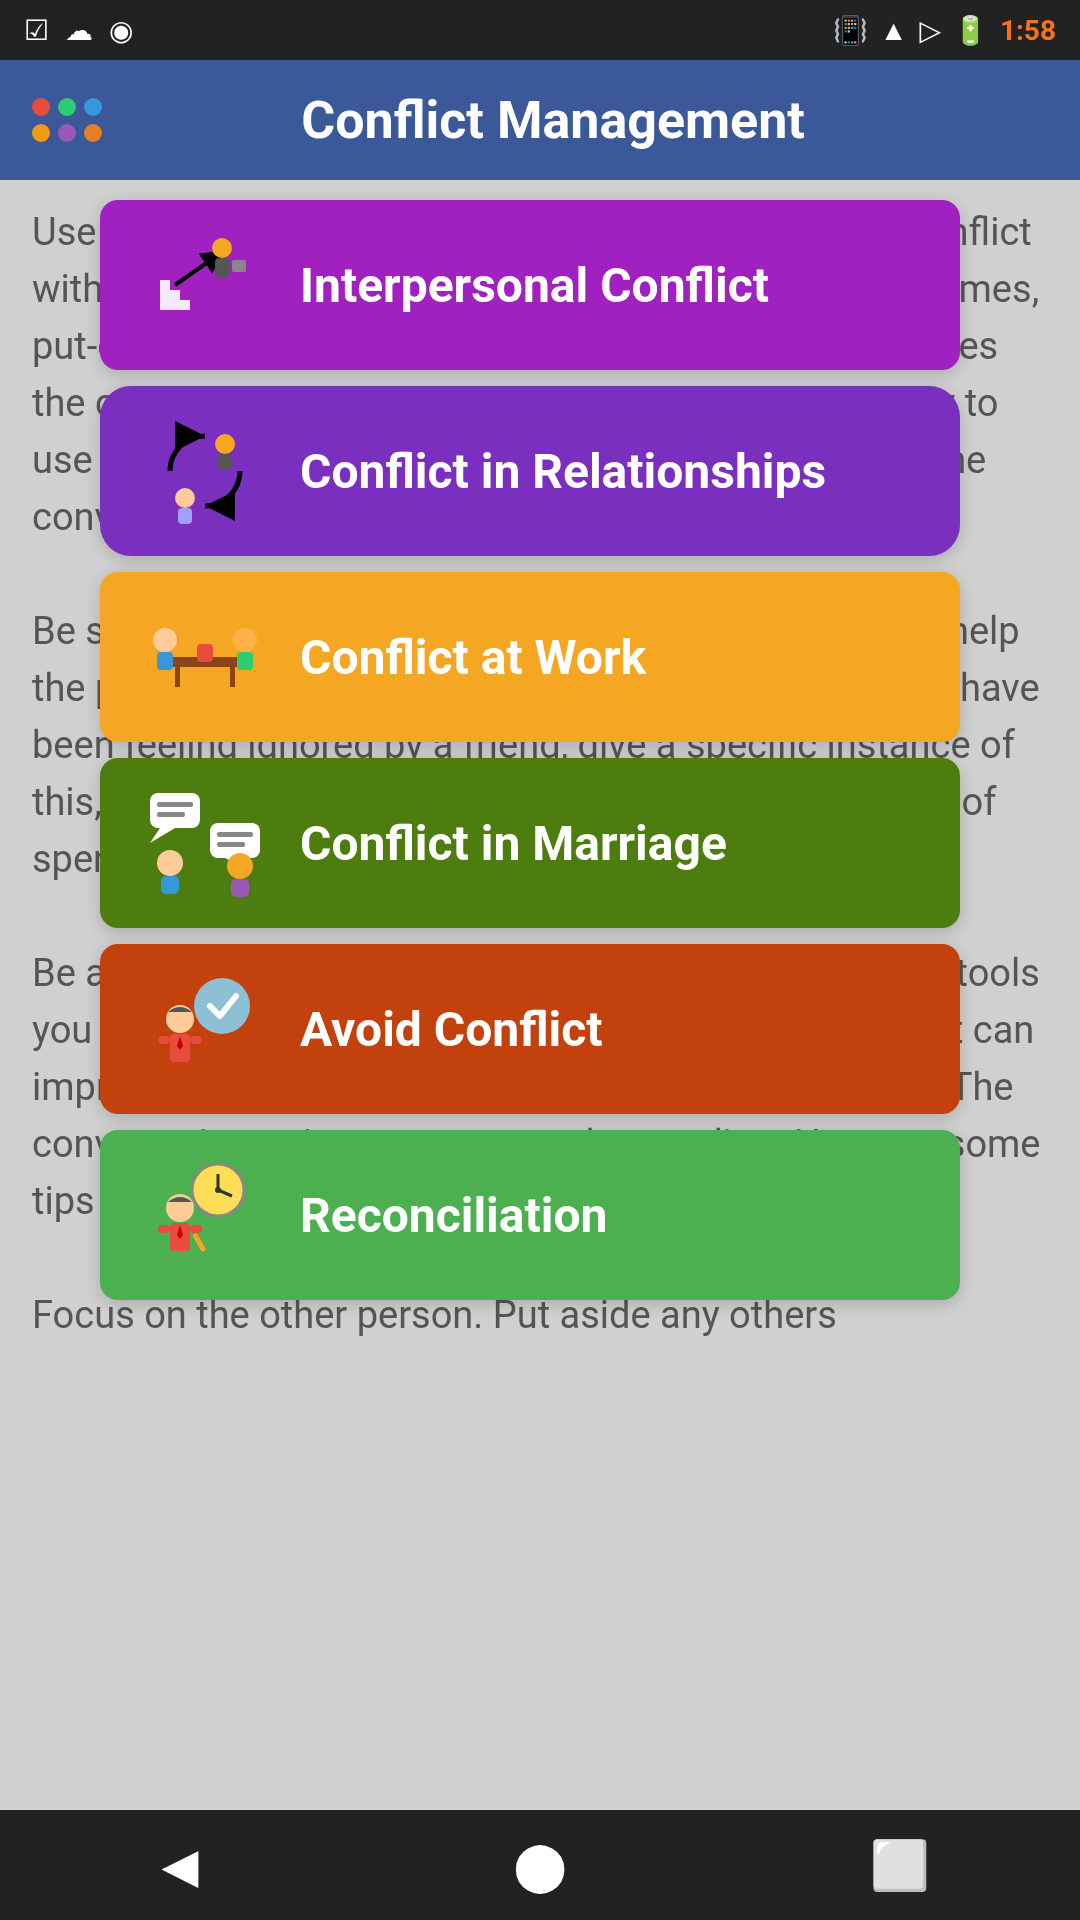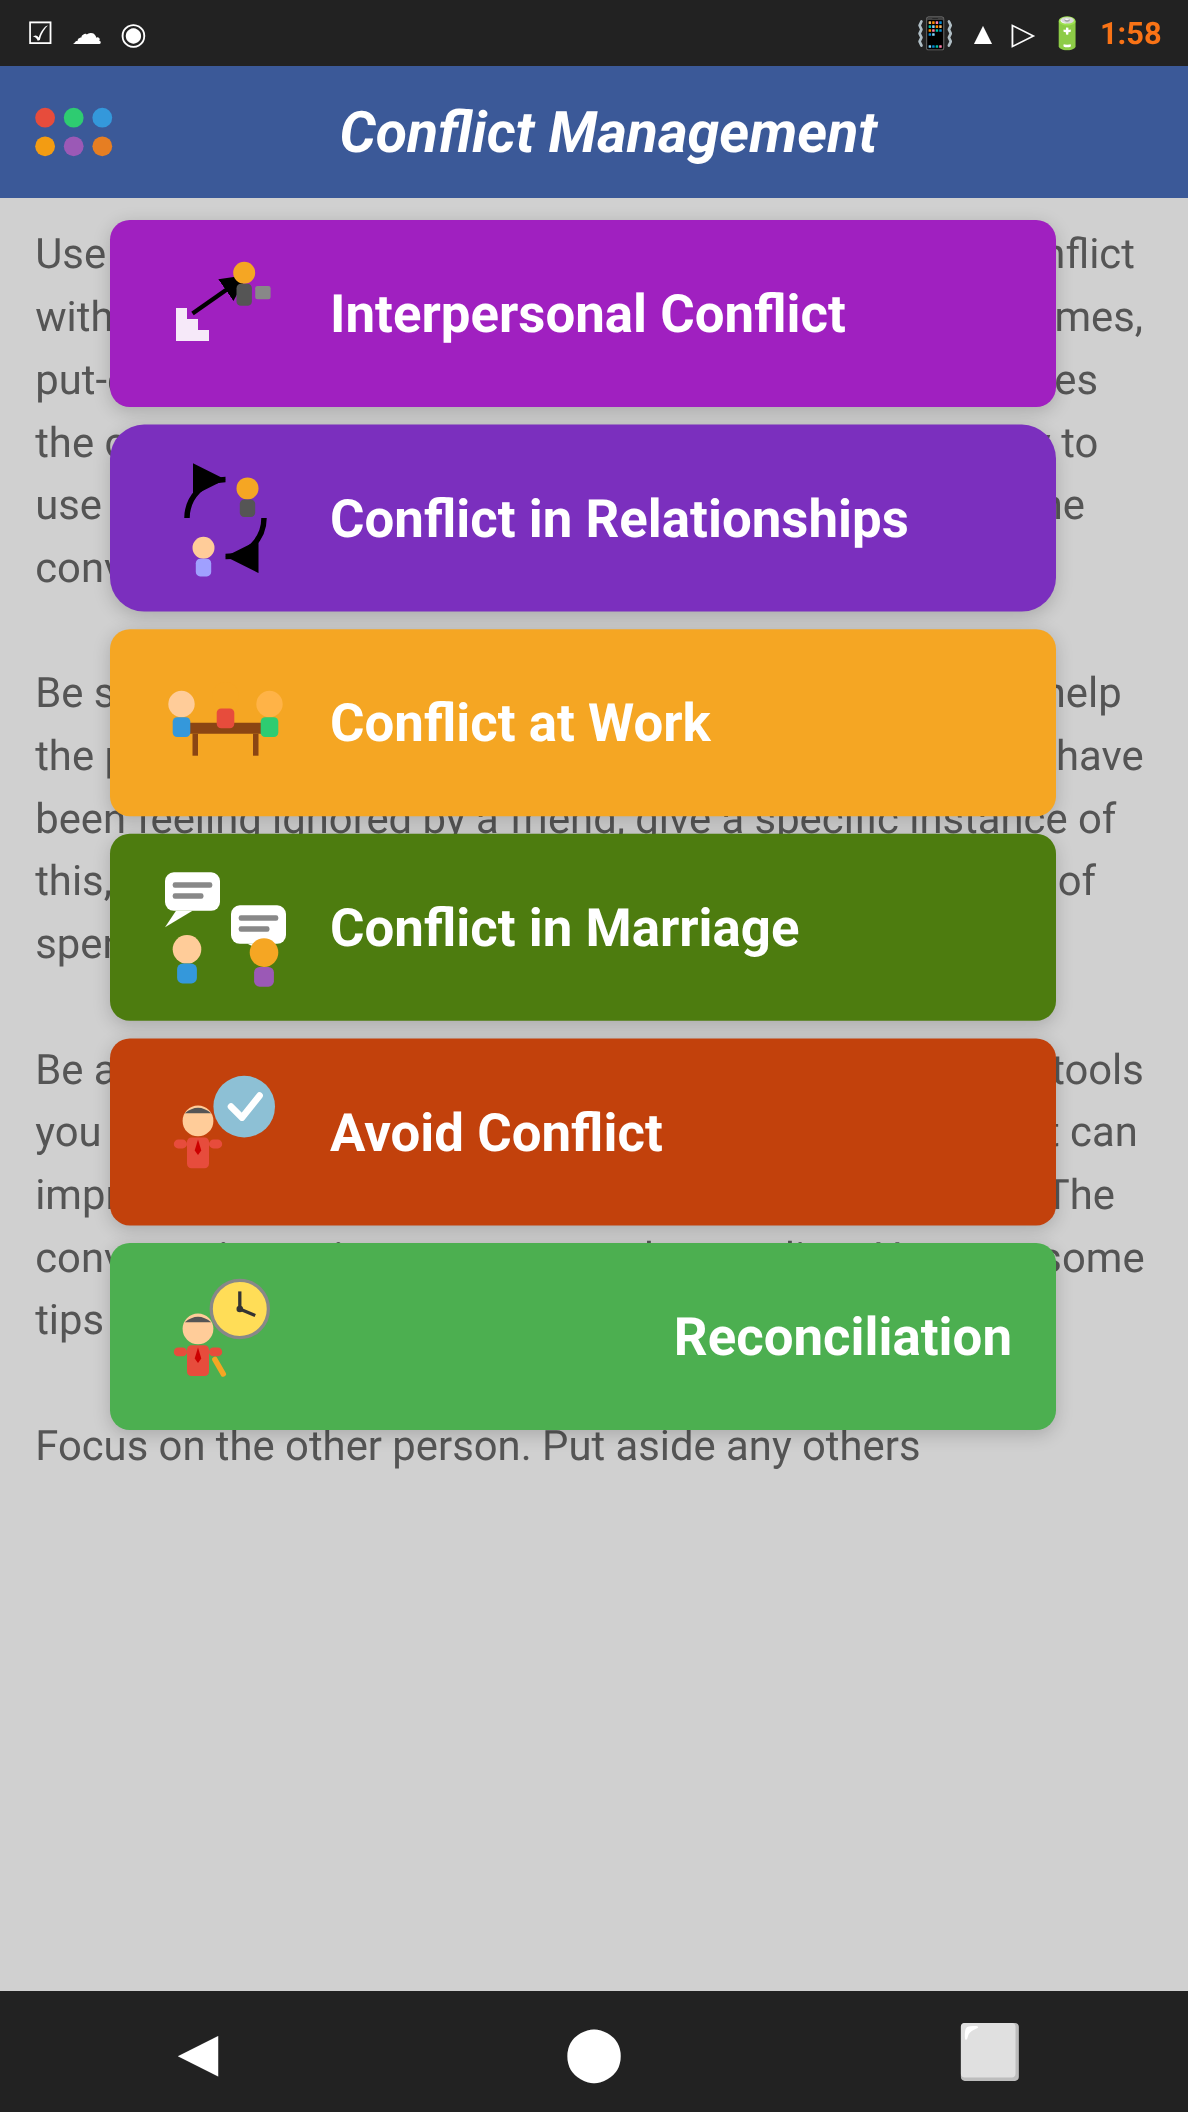--- a/index.html
+++ b/index.html
@@ -46,21 +46,20 @@
 
     
     .header {
       width: 100%;
       height: 120px;
       background: #3b5998;
       display: flex;
       align-items: center;
       padding: 0 32px;
       gap: 16px;
-      font-style: italic;
     }
     .app-logo {
       display: grid;
       grid-template-columns: repeat(3, 18px);
       grid-template-rows: repeat(2, 18px);
       gap: 8px;
     }
     .dot {
       width: 18px;
       height: 18px;
@@ -127,21 +126,21 @@
       color: white;
       font-size: 48px;
       font-weight: bold;
     }
 
     .card-interpersonal { background: #a020c0; }
     .card-relationships  { background: #7b2fbe; border-radius: 31px; }
     .card-work           { background: #f5a623; }
     .card-marriage       { background: #4d7c0f; }
     .card-avoid          { background: #c2410c; }
-    .card-reconciliation { background: #4caf50; justify-content: space-between; }
+    .card-reconciliation { background: #4caf50; }
 
     
     .nav-bar {
       position: fixed;
       bottom: 0;
       left: 0;
       width: 1080px;
       height: 110px;
       background: #222;
       display: flex;

